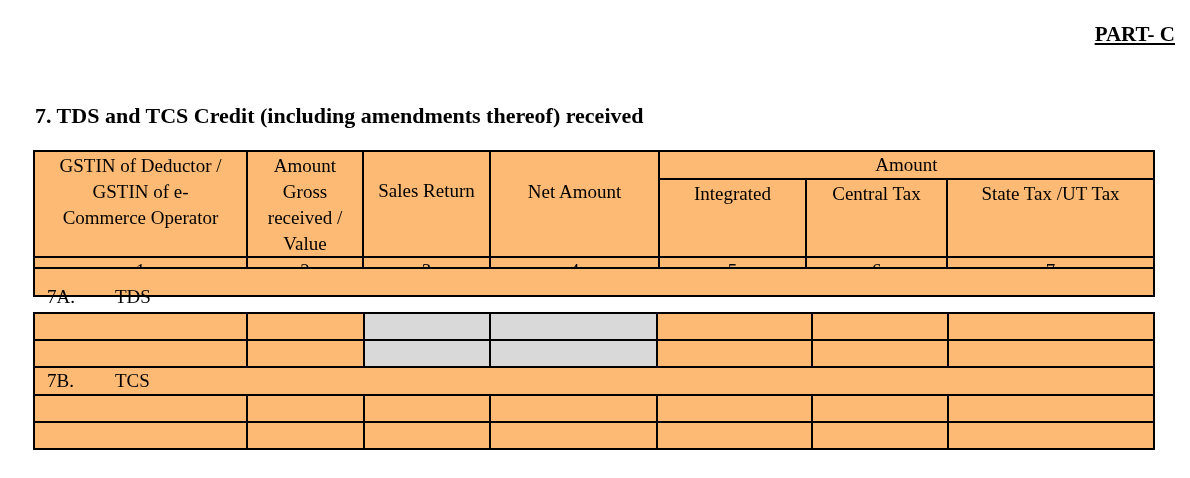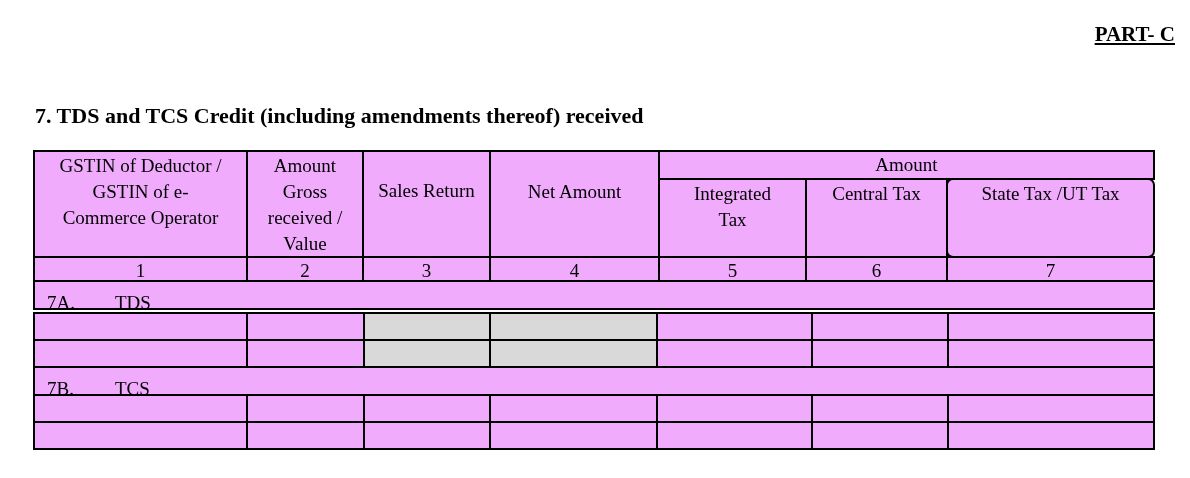--- a/index.html
+++ b/index.html
@@ -3,21 +3,21 @@
   <meta charset="utf-8">
   <style>
     html, body { margin: 0; padding: 0; background: #ffffff; }
     body { width: 1190px; height: 478px; position: relative; overflow: hidden;
       font-family: "Liberation Serif", "DejaVu Serif", serif; color: #000; }
     .part-title { position: absolute; left: 0; width: 1175px; top: 22px; text-align: right;
       font-size: 21px; font-weight: bold; }
     .part-title span { text-decoration: underline; }
     .section-title { position: absolute; left: 35px; top: 103px; font-size: 22px; font-weight: bold; white-space: nowrap; }
     .grid { position: absolute; left: 0; top: 0; width: 1190px; height: 478px; }
-    .cell { position: absolute; box-sizing: border-box; border: 2px solid #000; background: #f0abfc;
+    .cell { position: absolute; box-sizing: border-box; border: 2px solid #000; background: #fdba74;
       font-size: 19px; line-height: 26px; text-align: center; padding-top: 1px; }
     .cell.shaded { background: #d9d9d9; }
     .cell.left { text-align: left; padding-left: 12px; }
     .cell .sec-id { display: inline-block; width: 68px; }
   </style>
 </head>
 <body>
 
 <div class="part-title"><span>PART- C</span></div>
 <div class="section-title">7.  TDS and TCS Credit (including amendments thereof) received</div>
@@ -39,58 +39,57 @@
     <div>Sales Return</div>
   </div>
   <div class="cell" style="left:489px;top:150px;width:171px;height:108px;padding-top:27px;">
     <div>Net Amount</div>
   </div>
   <div class="cell" style="left:658px;top:150px;width:497px;height:30px;line-height:26px;padding-top:0;">
     <div>Amount</div>
   </div>
   <div class="cell" style="left:658px;top:178px;width:149px;height:80px;">
     <div>Integrated</div>
-    <div>Tax</div>
   </div>
   <div class="cell" style="left:805px;top:178px;width:143px;height:95px;">
     <div>Central Tax</div>
   </div>
-  <div class="cell" style="left:946px;top:178px;width:209px;height:80px;border-radius:7px;">
+  <div class="cell" style="left:946px;top:178px;width:209px;height:80px;">
     <div>State Tax /UT Tax</div>
   </div>
 
   <div class="cell" style="left:33px;top:256px;width:215px;height:30px;padding-top:0;">1</div>
   <div class="cell" style="left:246px;top:256px;width:118px;height:30px;padding-top:0;">2</div>
   <div class="cell" style="left:362px;top:256px;width:129px;height:30px;padding-top:0;">3</div>
   <div class="cell" style="left:489px;top:256px;width:171px;height:30px;padding-top:0;">4</div>
   <div class="cell" style="left:658px;top:256px;width:149px;height:30px;padding-top:0;">5</div>
   <div class="cell" style="left:805px;top:256px;width:143px;height:30px;padding-top:0;">6</div>
   <div class="cell" style="left:946px;top:256px;width:209px;height:30px;padding-top:0;">7</div>
 
-  <div class="cell left" style="left:33px;top:280px;width:1122px;height:30px;padding-top:8px;">
+  <div class="cell left" style="left:33px;top:267px;width:1122px;height:30px;padding-top:15px;">
     <span class="sec-id">7A.</span><span>TDS</span>
   </div>
 
   <div class="cell" style="left:33px;top:312px;width:215px;height:29px;"></div>
   <div class="cell" style="left:246px;top:312px;width:119px;height:29px;"></div>
   <div class="cell shaded" style="left:363px;top:312px;width:128px;height:29px;"></div>
   <div class="cell shaded" style="left:489px;top:312px;width:169px;height:29px;"></div>
   <div class="cell" style="left:656px;top:312px;width:157px;height:29px;"></div>
   <div class="cell" style="left:811px;top:312px;width:138px;height:29px;"></div>
   <div class="cell" style="left:947px;top:312px;width:208px;height:29px;"></div>
 
   <div class="cell" style="left:33px;top:339px;width:215px;height:29px;"></div>
   <div class="cell" style="left:246px;top:339px;width:119px;height:29px;"></div>
   <div class="cell shaded" style="left:363px;top:339px;width:128px;height:29px;"></div>
   <div class="cell shaded" style="left:489px;top:339px;width:169px;height:29px;"></div>
   <div class="cell" style="left:656px;top:339px;width:157px;height:29px;"></div>
   <div class="cell" style="left:811px;top:339px;width:138px;height:29px;"></div>
   <div class="cell" style="left:947px;top:339px;width:208px;height:29px;"></div>
 
-  <div class="cell left" style="left:33px;top:366px;width:1122px;height:30px;padding-top:8px;">
+  <div class="cell left" style="left:33px;top:366px;width:1122px;height:30px;padding-top:0;">
     <span class="sec-id">7B.</span><span>TCS</span>
   </div>
 
   <div class="cell" style="left:33px;top:394px;width:215px;height:29px;"></div>
   <div class="cell" style="left:246px;top:394px;width:119px;height:29px;"></div>
   <div class="cell" style="left:363px;top:394px;width:128px;height:29px;"></div>
   <div class="cell" style="left:489px;top:394px;width:169px;height:29px;"></div>
   <div class="cell" style="left:656px;top:394px;width:157px;height:29px;"></div>
   <div class="cell" style="left:811px;top:394px;width:138px;height:29px;"></div>
   <div class="cell" style="left:947px;top:394px;width:208px;height:29px;"></div>

